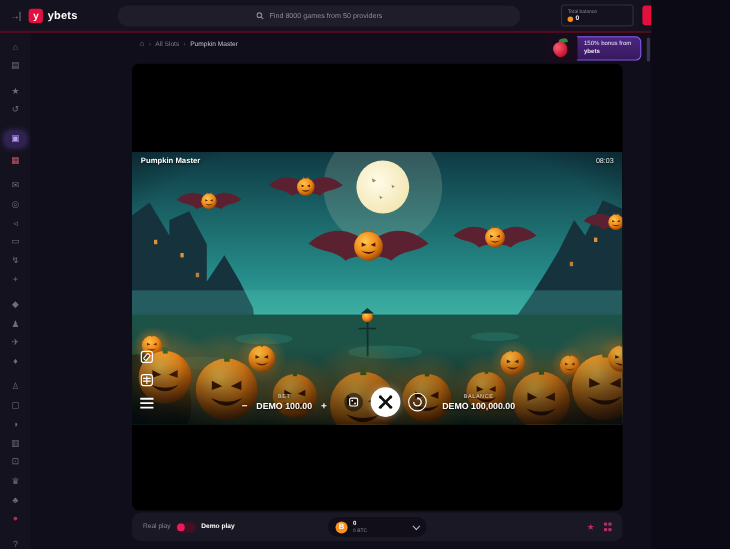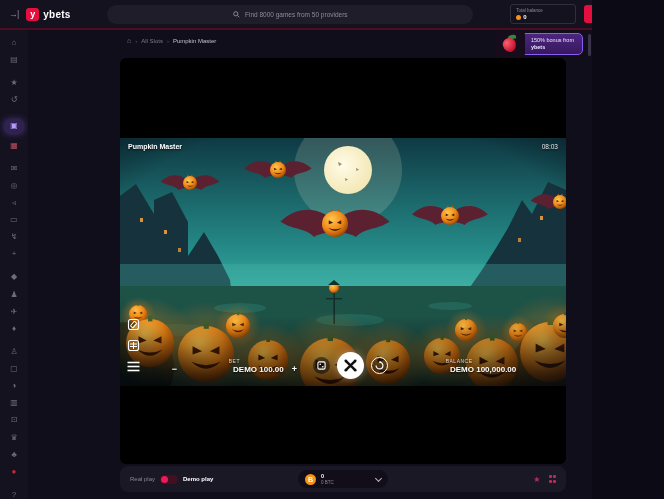--- a/index.html
+++ b/index.html
@@ -77,21 +77,21 @@
   .g-sq { width:13px; height:13px; display:flex; align-items:center; justify-content:center; cursor:pointer; }
 
   .g-controls { position:absolute; left:0; bottom:7px; width:100%; display:flex; align-items:center;
                 justify-content:center; gap:14px; }
   .ctl-block { display:flex; flex-direction:column; align-items:center; gap:1px; }
   .ctl-label { font-size:5px; color:rgba(255,255,255,.8); letter-spacing:.5px;
                text-shadow:0 1px 2px rgba(0,0,0,.8); }
   .ctl-row { display:flex; align-items:center; gap:6px; }
   .stepper-btn { color:#fff; font-size:9px; font-weight:bold; background:none; border:none; cursor:pointer;
                  line-height:9px; padding:0 2px; font-family:inherit; text-shadow:0 1px 2px rgba(0,0,0,.8); }
-  .ctl-value { color:#fff; font-size:8px; font-weight:bold; text-shadow:0 1px 2px rgba(0,0,0,.9);margin-left:48px; }
+  .ctl-value { color:#fff; font-size:8px; font-weight:bold; text-shadow:0 1px 2px rgba(0,0,0,.9); }
   .round-btns { display:flex; align-items:center; gap:7px; }
   .rb-small { width:17px; height:17px; border-radius:50%; background:rgba(10,10,14,.55); border:none;
               display:flex; align-items:center; justify-content:center; cursor:pointer; }
   .rb-big { width:27px; height:27px; border-radius:50%; background:#fff; border:none;
             display:flex; align-items:center; justify-content:center; cursor:pointer;
             box-shadow:0 0 8px rgba(255,255,255,.35); }
   .rb-ring { width:17px; height:17px; border-radius:50%; background:rgba(10,10,14,.35);
              border:1.5px solid #fff; display:flex; align-items:center; justify-content:center; cursor:pointer; }
 
   

